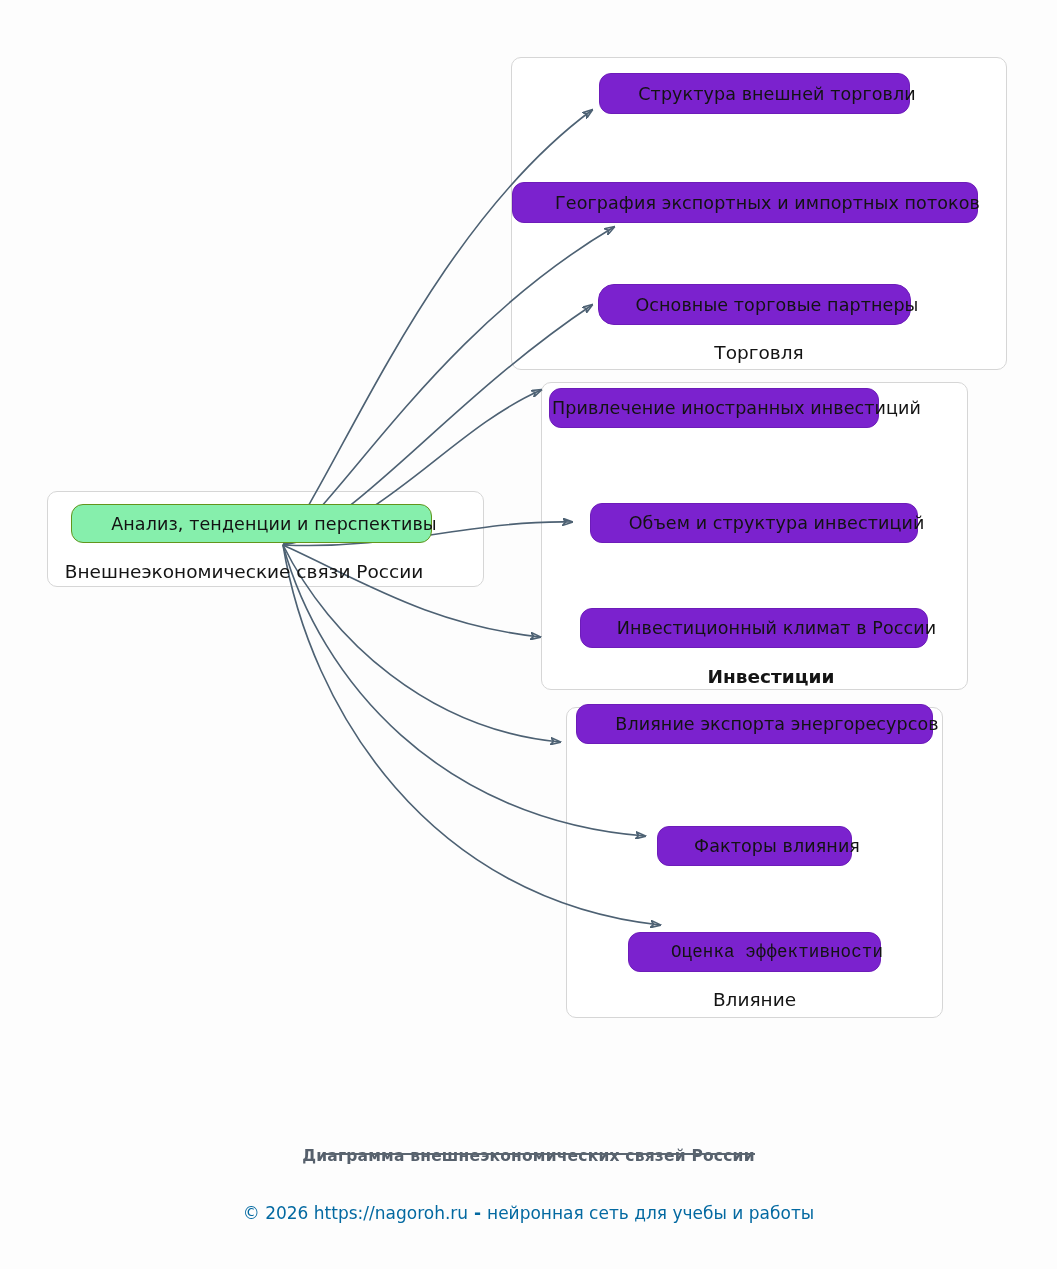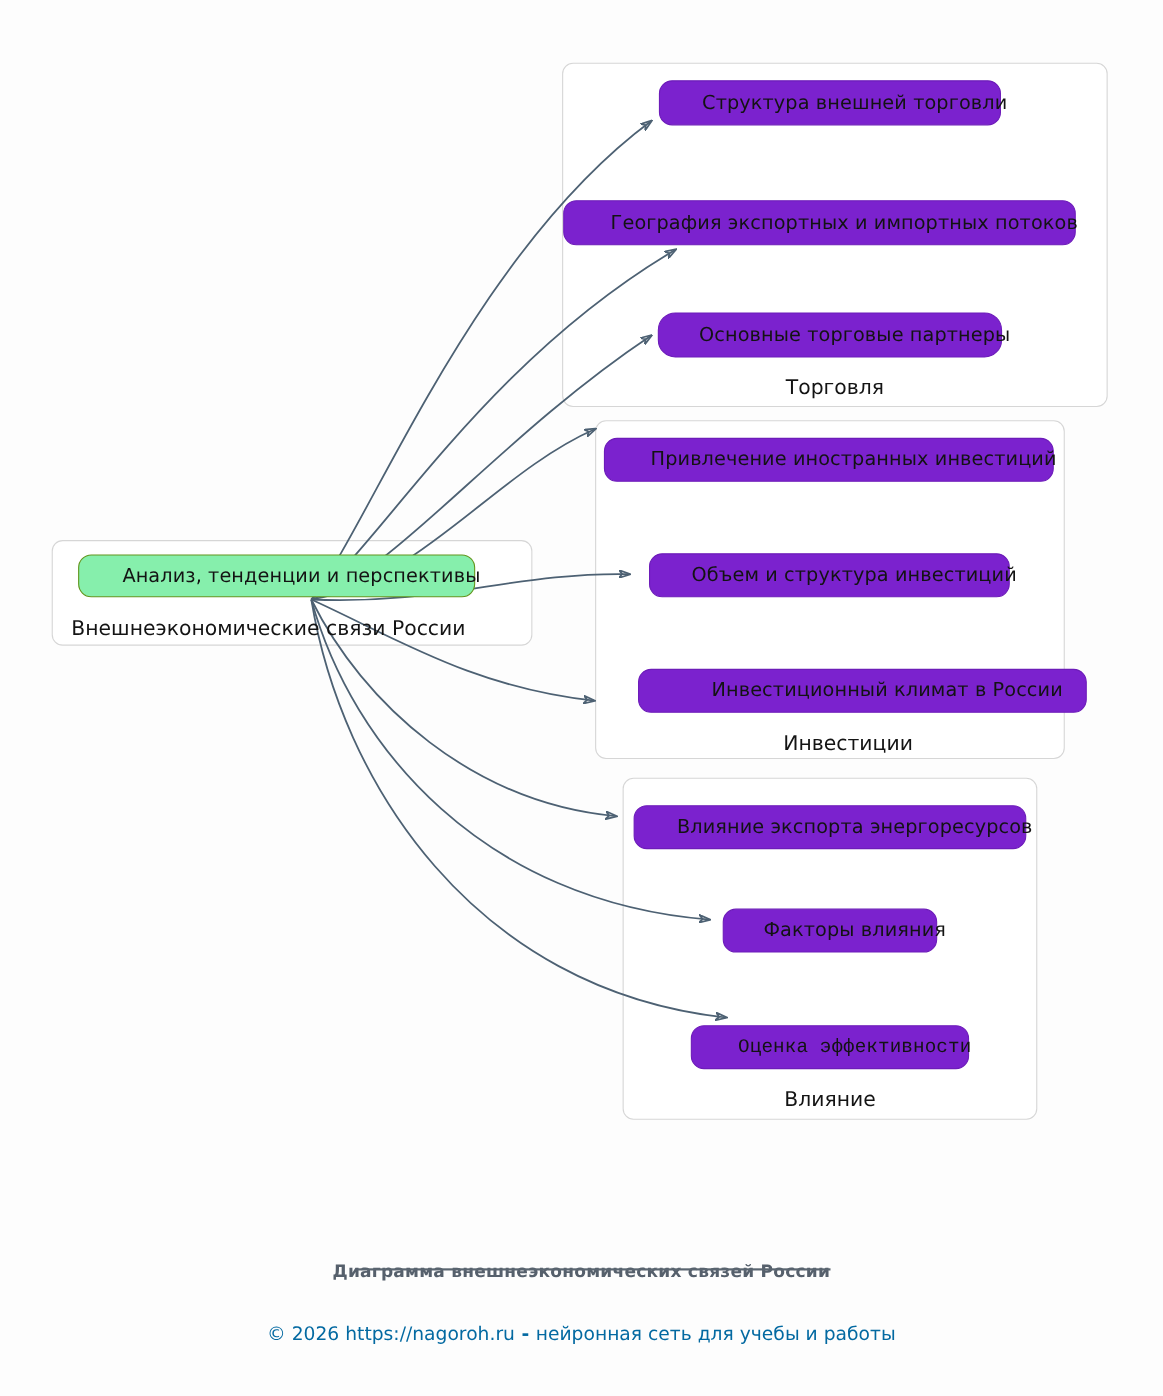--- a/index.html
+++ b/index.html
@@ -145,31 +145,31 @@
   <div class="cluster" style="left:511px; top:57px; width:496px; height:313px;">
   </div>
   <div class="cluster-label" style="top:342px; left:511px; width:496px; z-index:5;">Торговля</div>
 
   <div class="node leaf" style="left:599px; top:73px; width:311px; height:41px;">Структура внешней торговли</div>
   <div class="node leaf" style="left:512px; top:182px; width:466px; height:41px;">География экспортных и импортных потоков</div>
   <div class="node leaf" style="left:598px; top:284px; width:313px; height:41px;border-radius:16px;">Основные торговые партнеры</div>
 
   <div class="cluster" style="left:541px; top:382px; width:427px; height:308px;">
   </div>
-  <div class="cluster-label" style="top:666px; left:541px; width:460px; z-index:5;">Инвестиции</div>
+  <div class="cluster-label" style="top:666px; left:541px; width:460px; z-index:5;font-weight:bold;">Инвестиции</div>
 
-  <div class="node leaf" style="left:549px; top:398px; width:409px; height:40px;">Привлечение иностранных инвестиций</div>
+  <div class="node leaf" style="left:549px; top:388px; width:330px; height:40px;">Привлечение иностранных инвестиций</div>
   <div class="node leaf" style="left:590px; top:503px; width:328px; height:40px;">Объем и структура инвестиций</div>
-  <div class="node leaf" style="left:580px; top:608px; width:408px; height:40px;">Инвестиционный климат в России</div>
+  <div class="node leaf" style="left:580px; top:608px; width:348px; height:40px;">Инвестиционный климат в России</div>
 
   <div class="cluster" style="left:566px; top:707px; width:377px; height:311px;">
   </div>
   <div class="cluster-label" style="top:989px; left:566px; width:377px; z-index:5;">Влияние</div>
 
-  <div class="node leaf" style="left:576px; top:732px; width:357px; height:40px;">Влияние экспорта энергоресурсов</div>
+  <div class="node leaf" style="left:576px; top:704px; width:357px; height:40px;">Влияние экспорта энергоресурсов</div>
   <div class="node leaf" style="left:657px; top:826px; width:195px; height:40px;">Факторы влияния</div>
   <div class="node leaf" style="left:628px; top:932px; width:253px; height:40px;font-family:Liberation Mono, monospace;">Оценка эффективности</div>
 
 </div>
 
 <div class="footer" id="footer-title">Диаграмма внешнеэкономических связей России</div>
 <div id="footer-divider"></div>
 <div class="footer" id="footer-credit">
   <span>© 2026 </span><span>https://nagoroh.ru</span><span class="sep"> - </span><span>нейронная сеть для учебы и работы</span>
 </div>

